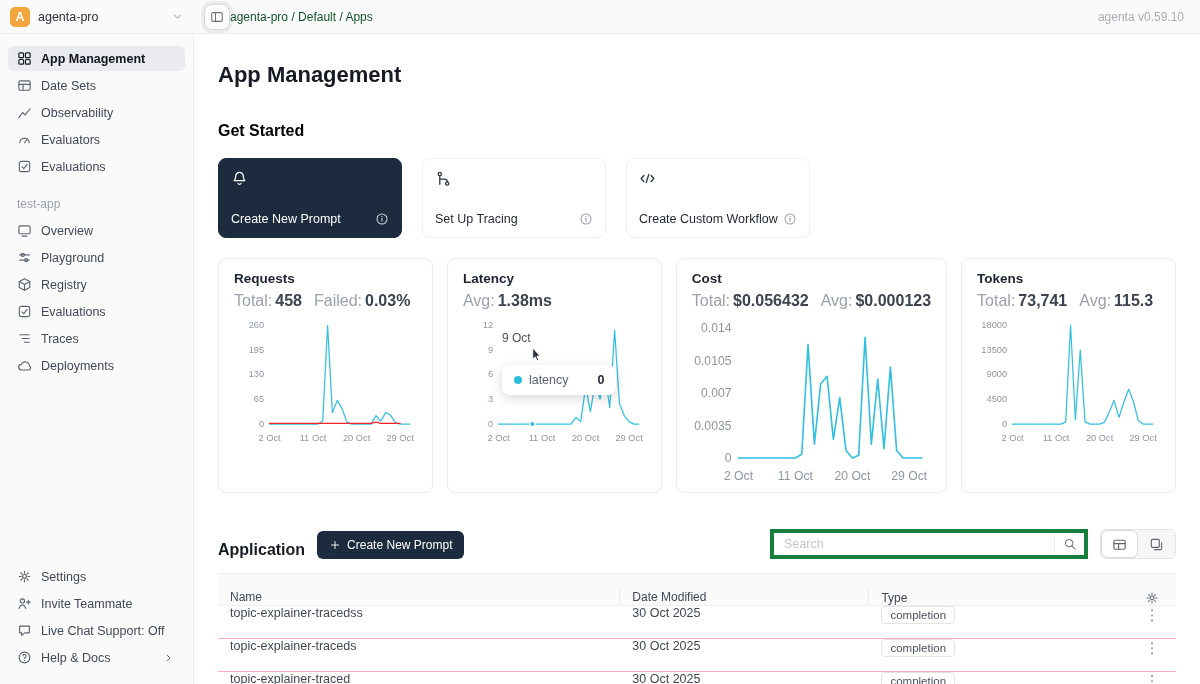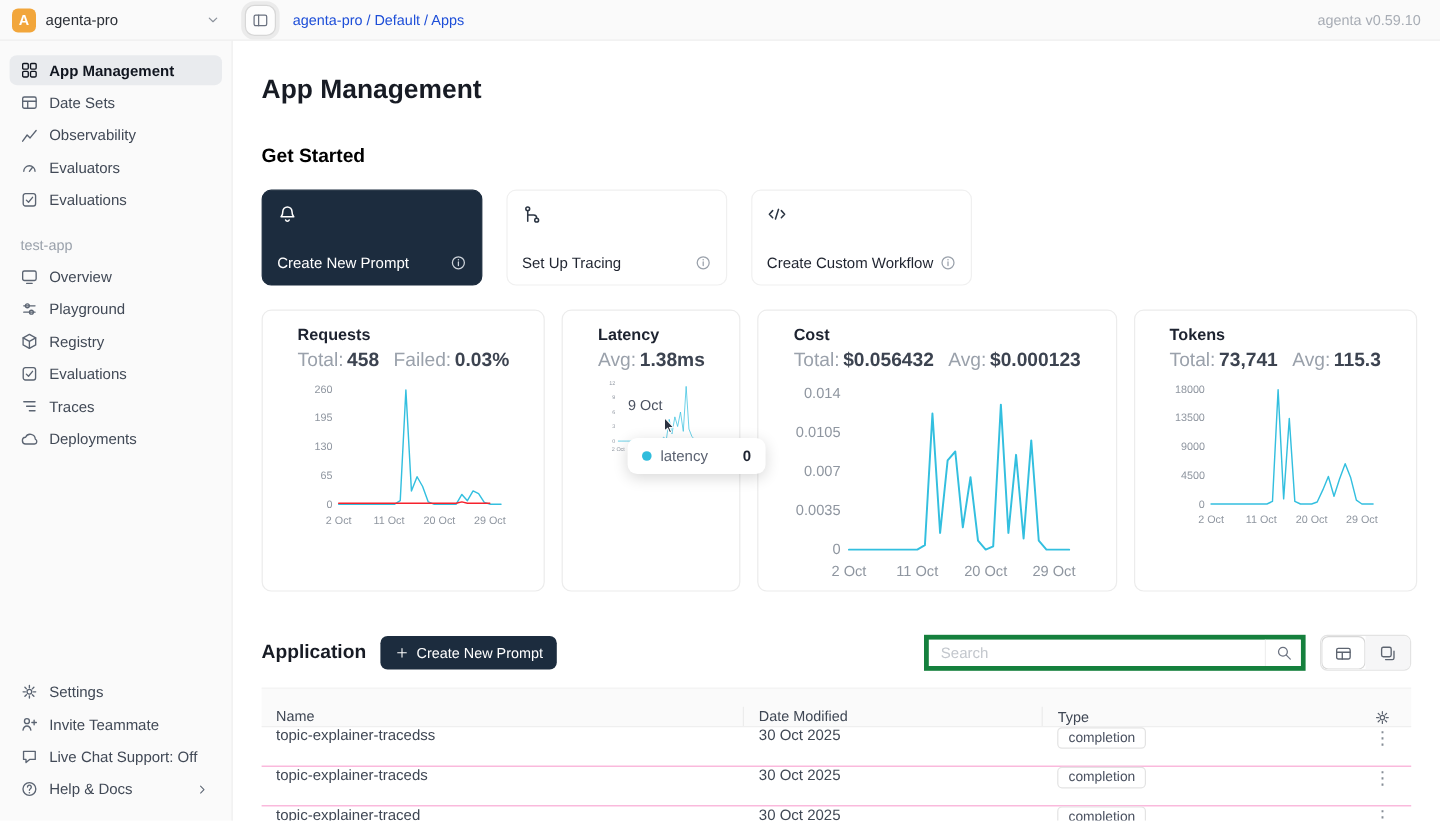--- a/index.html
+++ b/index.html
@@ -7,21 +7,21 @@
   body{font-family:"Liberation Sans",sans-serif;background:#fff;color:#1f2430;font-size:13px}
   .app{width:1200px;height:684px;display:flex;flex-direction:column}
 
   
   .topbar{height:34px;flex:0 0 34px;display:flex;align-items:center;background:#fafafa;border-bottom:1px solid #ececec}
   .tb-left{width:194px;flex:0 0 194px;display:flex;align-items:center;padding:0 10px;gap:8px;cursor:pointer}
   .avatar{width:20px;height:20px;border-radius:5px;background:#f2a63b;color:#fff;font-size:12px;font-weight:700;display:flex;align-items:center;justify-content:center}
   .ws-name{font-size:12.5px;color:#2b2f36;font-weight:500}
   .grow{flex:1}
   .collapse-btn{margin-left:10px;width:26px;height:26px;border-radius:8px;background:#fdfdfd;border:1px solid #d7d7d7;box-shadow:0 0 0 3px #ebebeb;display:flex;align-items:center;justify-content:center;color:#6b7280;cursor:pointer}
-  .breadcrumb{margin-left:14px;color:#1d4ed8;font-size:12px}
+  .breadcrumb{margin-left:0;color:#14532d;font-size:12px}
   .version{margin-left:auto;margin-right:16px;color:#a8adb5;font-size:12px}
 
   
   .shell{flex:1;display:flex;min-height:0}
   .sidebar{width:194px;flex:0 0 194px;background:#fafafa;border-right:1px solid #ececec;display:flex;flex-direction:column;padding:12px 8px 12px}
   .side-item{display:flex;align-items:center;gap:9px;padding:5px 9px;border-radius:6px;color:#41495а}
   .side-item{color:#414956;font-size:12.5px;margin-bottom:2px;cursor:pointer}
   .side-item .ic{color:#5b6472;flex:0 0 15px}
   .side-item.selected{background:#e9ebee;color:#10151f;font-weight:600}
   .side-item.selected .ic{color:#10151f}
@@ -39,37 +39,37 @@
   .gs-card{width:184px;height:80px;border-radius:8px;padding:11px 12px;display:flex;flex-direction:column;justify-content:space-between;border:1px solid #f0f0f0;background:#fff;cursor:pointer}
   .gs-card.dark{background:#1c2c3e;border-color:#1c2c3e;color:#fff}
   .gs-bottom{display:flex;align-items:center;justify-content:space-between;font-size:12.5px;font-weight:500}
   .gs-card .ic{width:17px;height:17px;color:#2c3644}
   .gs-card.dark .ic{color:#fff}
   .info-ic{width:14px !important;height:14px !important;color:#9aa1ab !important}
   .gs-card.dark .info-ic{color:#cdd3da !important}
 
   
   .metrics{display:flex;gap:14px;margin-top:20px}
-  .m-card{flex:1;border:1px solid #ececec;border-radius:8px;padding:12px 29px 4px;position:relative;background:#fff}
+  .m-card{flex:1;border:1px solid #ececec;border-radius:8px;padding:12px 15px 4px;position:relative;background:#fff}
   .m-title{font-size:13.5px;font-weight:700;color:#1d2330}
   .m-stats{margin-top:6px;font-size:16px;color:#9aa1ab;display:flex;gap:12px}
   .m-stats b{color:#3c4350;font-weight:700;margin-left:3px}
   .chart{width:100%;height:auto;margin-top:4px;display:block}
   .tk{font-size:10.5px;fill:#8f96a0;font-family:"Liberation Sans",sans-serif}
 
   
   .chart-tooltip{position:absolute;left:54px;top:72px;z-index:5;pointer-events:none}
   .tt-date{font-size:12px;color:#4a5160;font-weight:500}
   .cursor-icon{position:absolute;left:26px;top:16px;width:15px;height:15px}
   .tt-box{margin-top:20px;background:#fff;border-radius:8px;box-shadow:0 3px 12px rgba(0,0,0,.16);padding:8px 12px;display:flex;align-items:center;gap:7px;font-size:12.5px;color:#5a6170;white-space:nowrap}
   .tt-dot{width:8px;height:8px;border-radius:50%;background:#2fbcdc}
   .tt-val{margin-left:22px;color:#1d2330;font-weight:700}
 
   
-  .app-row{display:flex;align-items:center;margin-top:36px;gap:12px}
+  .app-row{display:flex;align-items:flex-end;margin-top:36px;gap:12px}
   .app-title{font-size:16px;font-weight:700;color:#171b24}
   .btn-dark{display:flex;align-items:center;gap:6px;background:#1c2c3e;color:#fff;border:none;border-radius:6px;height:28px;padding:0 12px;font-size:12px;font-family:inherit;cursor:pointer}
   .btn-dark .ic{width:12px;height:12px;color:#fff}
   .search-wrap{margin-left:auto;width:318px;height:30px;border:4px solid #15803d;border-radius:0;background:#fff;display:flex;align-items:center;overflow:hidden}
   .search-input{flex:1;border:none;outline:none;padding:0 10px;font-size:12.5px;color:#333;font-family:inherit;background:transparent}
   .search-input::placeholder{color:#c3c7cd}
   .search-btn{width:30px;height:100%;border:none;border-left:1px solid #efefef;background:#fff;color:#6b7280;display:flex;align-items:center;justify-content:center;cursor:pointer}
   .search-btn .ic{width:14px;height:14px}
   .view-toggle{display:flex;border:1px solid #e3e3e3;border-radius:6px;overflow:hidden;height:30px}
   .vt-btn{width:37px;display:flex;align-items:center;justify-content:center;background:#f6f6f7;border:none;color:#5d6470;cursor:pointer}

